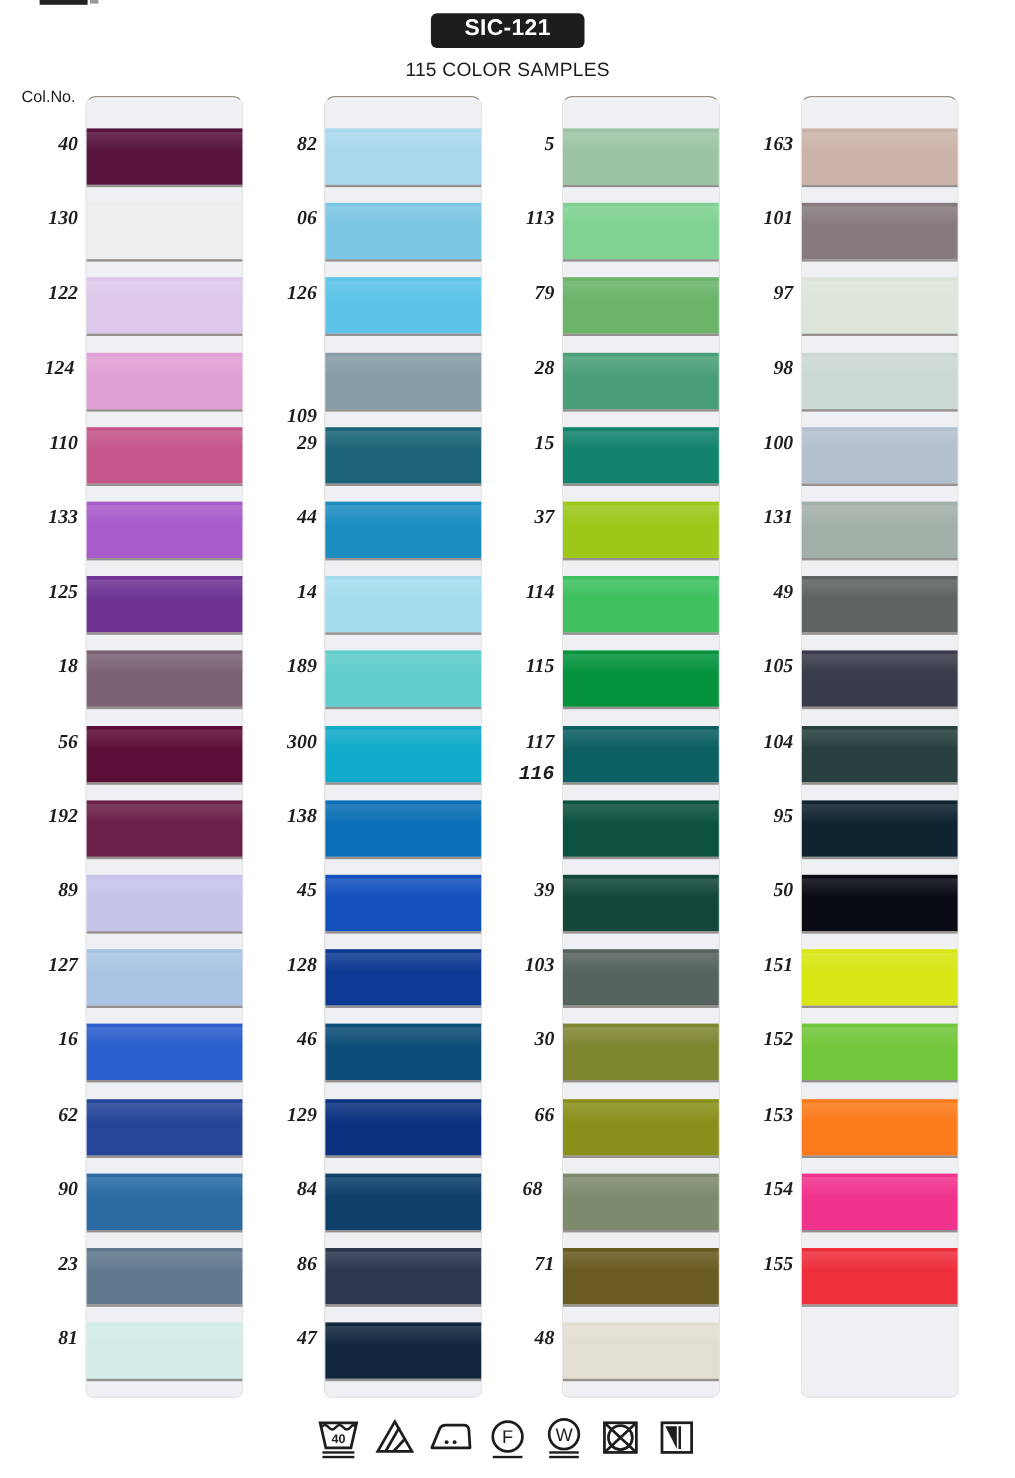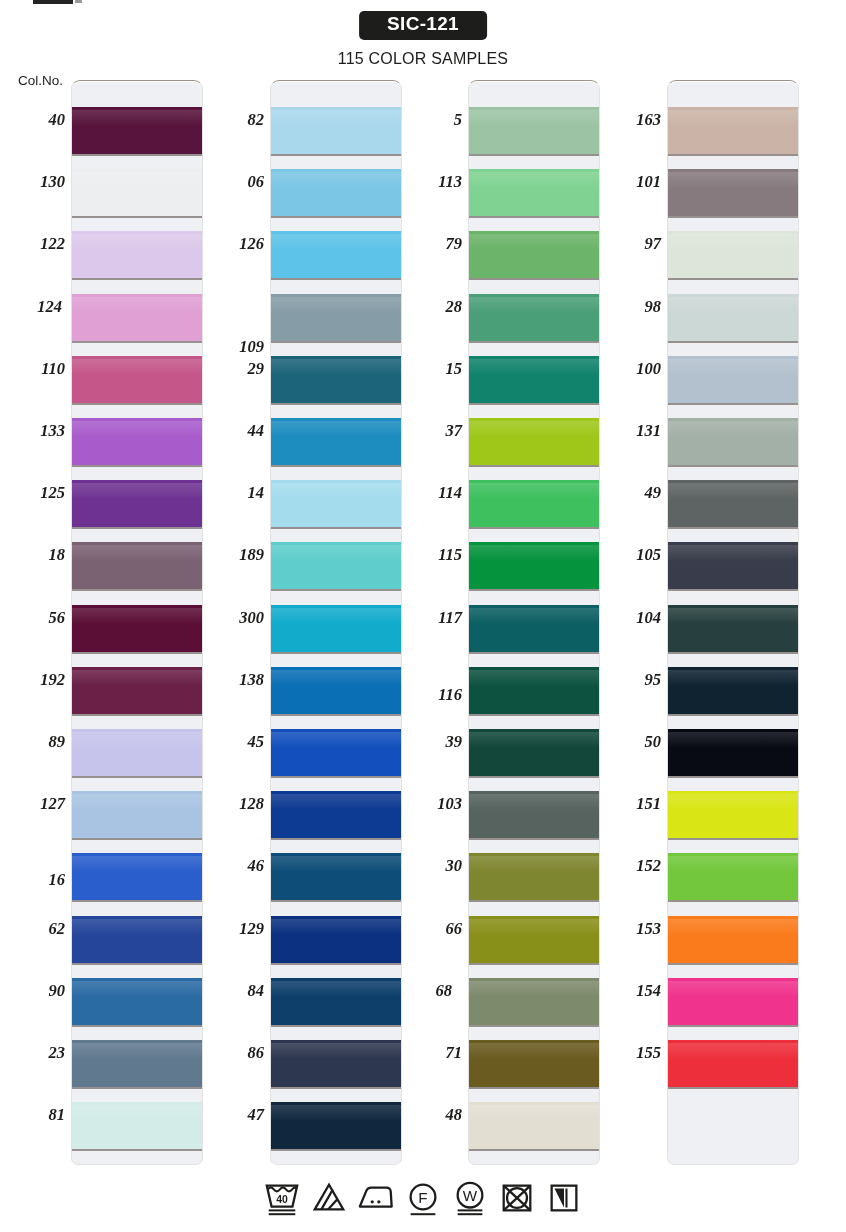--- a/index.html
+++ b/index.html
@@ -478,21 +478,21 @@
 <div class="col-label" style="left: 5px; top: 234.4px;">122</div>
 <div class="col-label" style="left: 2px; top: 296.6px;">124</div>
 <div class="col-label" style="left: 5px; top: 358.8px;">110</div>
 <div class="col-label" style="left: 5px; top: 421px;">133</div>
 <div class="col-label" style="left: 5px; top: 483.2px;">125</div>
 <div class="col-label" style="left: 5px; top: 545.4px;">18</div>
 <div class="col-label" style="left: 5px; top: 607.6px;">56</div>
 <div class="col-label" style="left: 5px; top: 669.8px;">192</div>
 <div class="col-label" style="left: 5px; top: 732px;">89</div>
 <div class="col-label" style="left: 5px; top: 794.2px;">127</div>
-<div class="col-label" style="left: 5px; top: 856.4px; margin-top: 14px;">16</div>
+<div class="col-label" style="left: 5px; top: 856.4px;">16</div>
 <div class="col-label" style="left: 5px; top: 918.6px;">62</div>
 <div class="col-label" style="left: 5px; top: 980.8px;">90</div>
 <div class="col-label" style="left: 5px; top: 1043px;">23</div>
 <div class="col-label" style="left: 5px; top: 1105.2px;">81</div>
 <div class="col-label" style="left: 204px; top: 110px;">82</div>
 <div class="col-label" style="left: 204px; top: 172.2px;">06</div>
 <div class="col-label" style="left: 204px; top: 234.4px;">126</div>
 <div class="col-label" style="left: 204px; top: 296.6px; margin-top: 40px;">109</div>
 <div class="col-label" style="left: 204px; top: 358.8px;">29</div>
 <div class="col-label" style="left: 204px; top: 421px;">44</div>
@@ -509,21 +509,21 @@
 <div class="col-label" style="left: 204px; top: 1105.2px;">47</div>
 <div class="col-label" style="left: 402px; top: 110px;">5</div>
 <div class="col-label" style="left: 402px; top: 172.2px;">113</div>
 <div class="col-label" style="left: 402px; top: 234.4px;">79</div>
 <div class="col-label" style="left: 402px; top: 296.6px;">28</div>
 <div class="col-label" style="left: 402px; top: 358.8px;">15</div>
 <div class="col-label" style="left: 402px; top: 421px;">37</div>
 <div class="col-label" style="left: 402px; top: 483.2px;">114</div>
 <div class="col-label" style="left: 402px; top: 545.4px;">115</div>
 <div class="col-label" style="left: 402px; top: 607.6px;">117</div>
-<div class="col-label" style="left: 402px; top: 685px;">116</div>
+<div class="col-label" style="left: 402px; top: 635px; font-family: Liberation Mono, monospace;">116</div>
 <div class="col-label" style="left: 402px; top: 732px;">39</div>
 <div class="col-label" style="left: 402px; top: 794.2px;">103</div>
 <div class="col-label" style="left: 402px; top: 856.4px;">30</div>
 <div class="col-label" style="left: 402px; top: 918.6px;">66</div>
 <div class="col-label" style="left: 392px; top: 980.8px;">68</div>
 <div class="col-label" style="left: 402px; top: 1043px;">71</div>
 <div class="col-label" style="left: 402px; top: 1105.2px;">48</div>
 <div class="col-label" style="left: 601px; top: 110px;">163</div>
 <div class="col-label" style="left: 601px; top: 172.2px;">101</div>
 <div class="col-label" style="left: 601px; top: 234.4px;">97</div>

